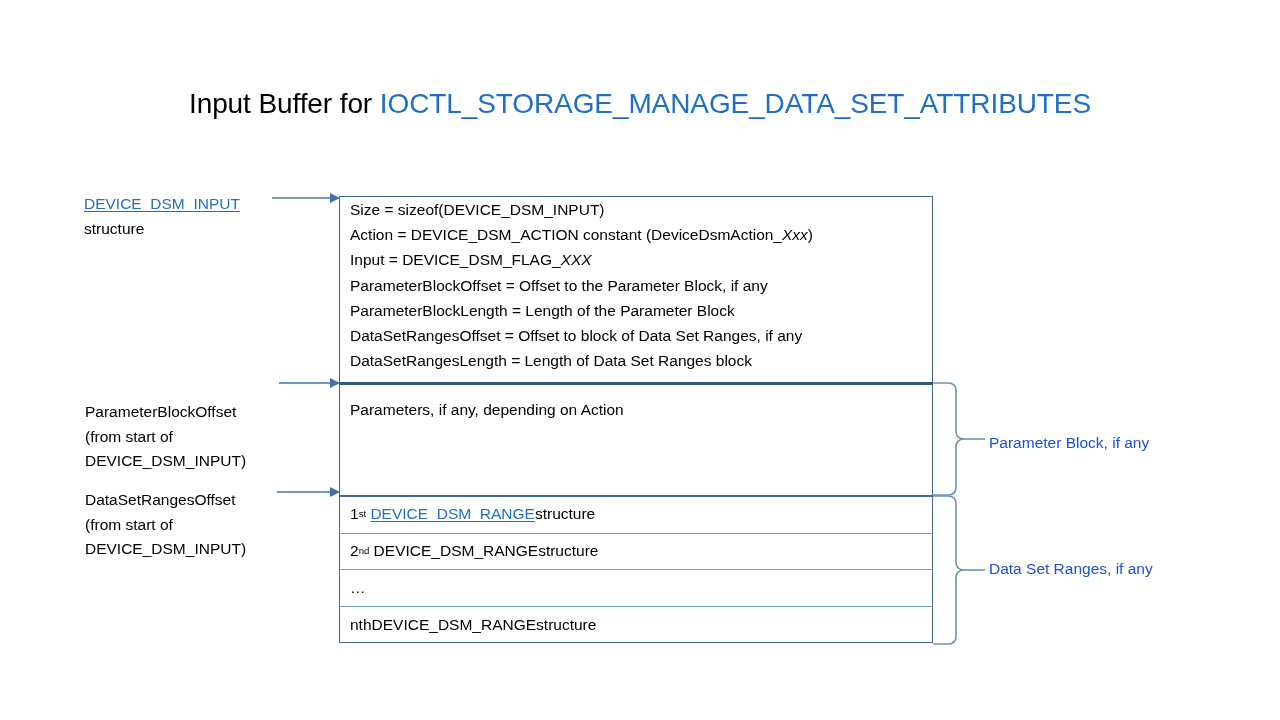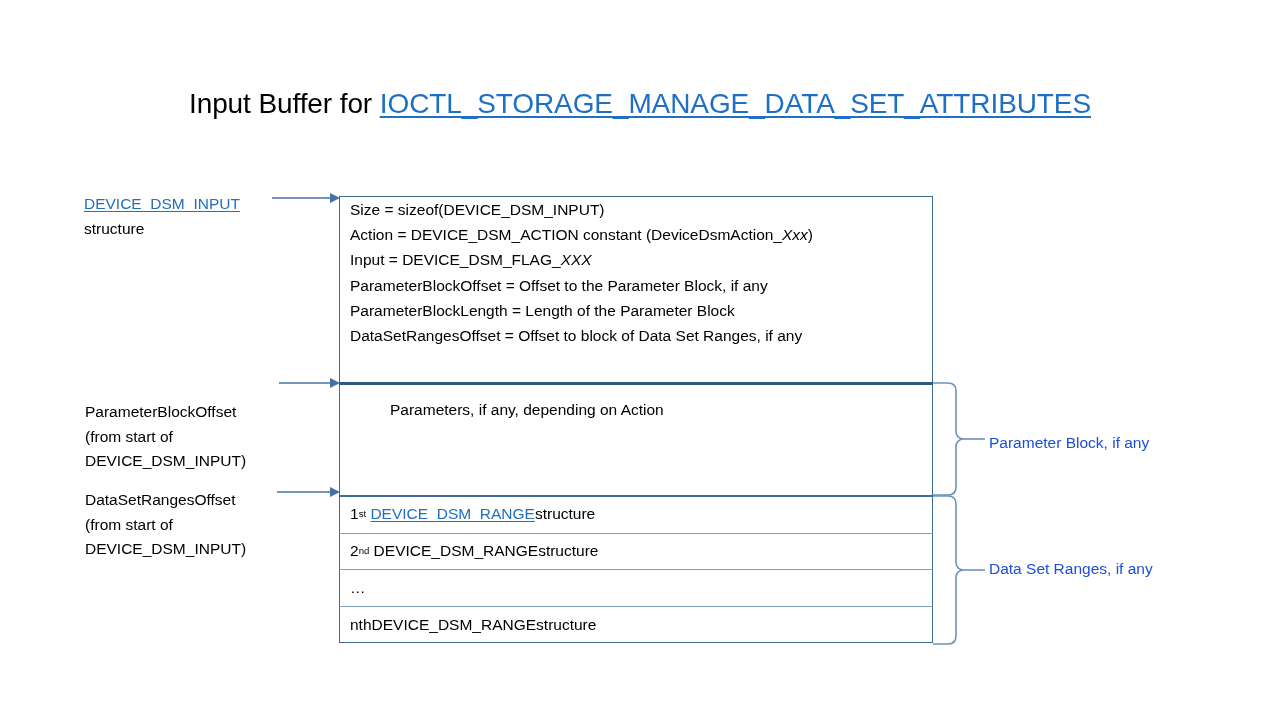--- a/index.html
+++ b/index.html
@@ -24,21 +24,20 @@
     width: 1280px;
     text-align: center;
     font-size: 28px;
     font-weight: 400;
     color: #000000;
     white-space: nowrap;
     letter-spacing: -0.1px;
   }
   #slide-title .link {
     color: #1f6fc4;
-    text-decoration: underline;
     text-underline-offset: 3px;
     margin-top: 27px;
   }
 
   
   #struct-box {
     position: absolute;
     left: 339px;
     top: 196px;
     width: 594px;
@@ -80,21 +79,20 @@
 
   
   #params-section {
     position: absolute;
     left: 339px;
     top: 385px;
     width: 594px;
     height: 110px;
     box-sizing: border-box;
     padding: 16px 0 12px 11px;
-    margin-left: 40px;
   }
   #params-text {
     font-size: 15.5px;
     color: #000000;
     white-space: nowrap;
   }
 
   
   #ranges-top-divider {
     position: absolute;
@@ -221,20 +219,21 @@
 
 <div id="struct-box"></div>
 
 <div id="header-section">
   <div class="field-line">Size  = sizeof(DEVICE_DSM_INPUT)</div>
   <div class="field-line"><span>Action = DEVICE_DSM_ACTION  constant (DeviceDsmAction_</span><i>Xxx</i><span>)</span></div>
   <div class="field-line"><span>Input = DEVICE_DSM_FLAG_</span><i>XXX</i></div>
   <div class="field-line">ParameterBlockOffset  = Offset to the Parameter Block, if any</div>
   <div class="field-line">ParameterBlockLength  = Length of the Parameter Block</div>
   <div class="field-line">DataSetRangesOffset  = Offset to block of Data Set Ranges, if any</div>
+  <div class="field-line">DataSetRangesLength  = Length of Data Set Ranges block</div>
 </div>
 
 <div id="header-divider"></div>
 
 <div id="params-section">
   <div id="params-text">Parameters, if any, depending on Action</div>
 </div>
 
 <div id="ranges-top-divider"></div>
 

